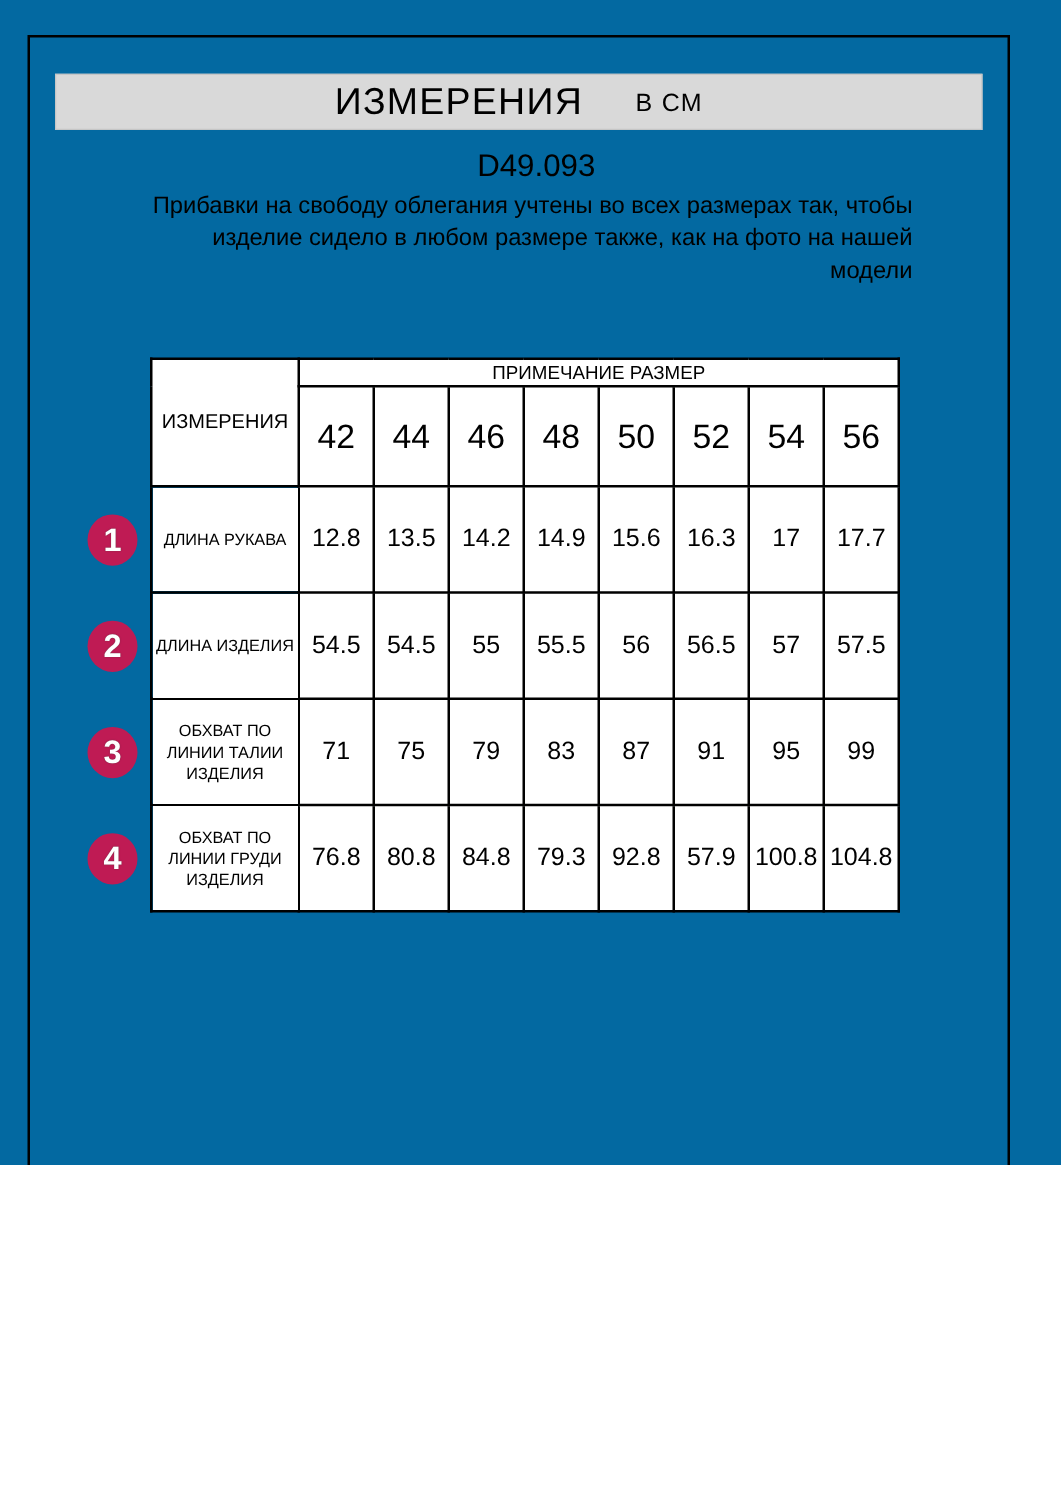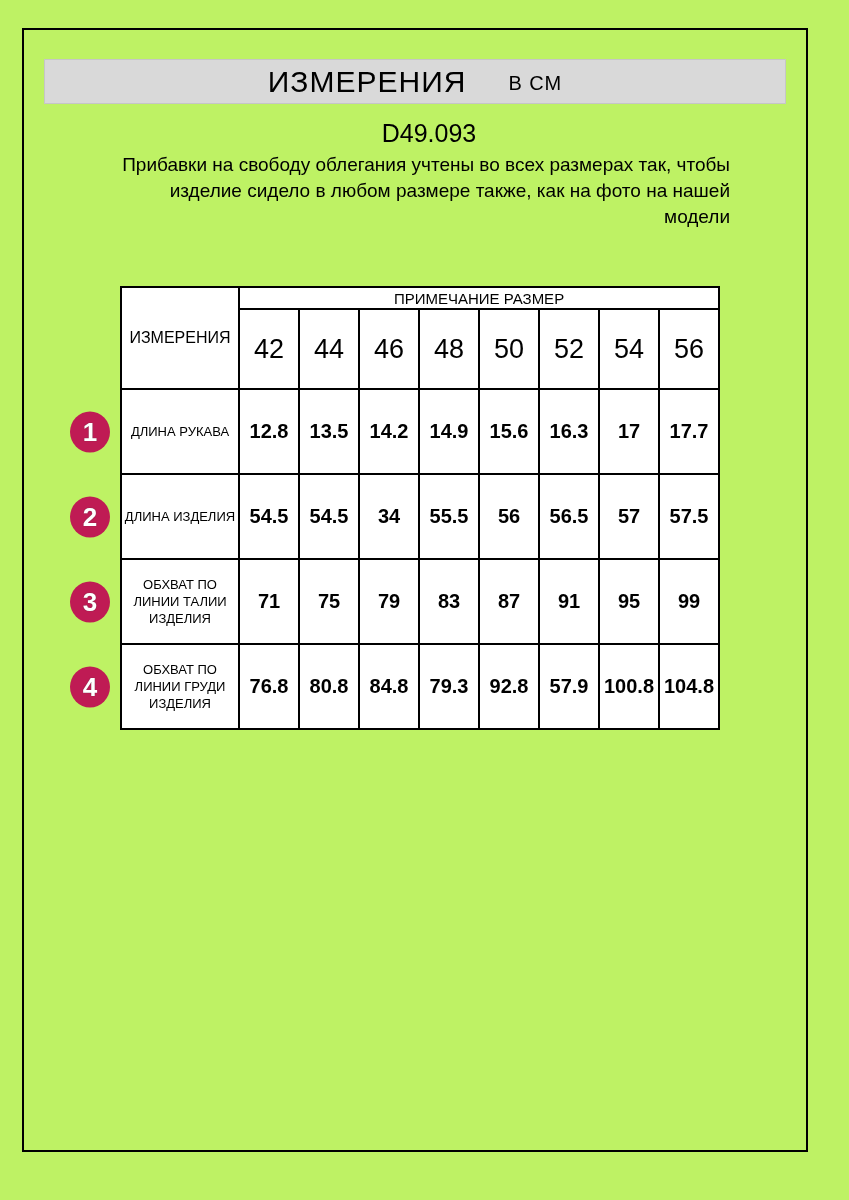--- a/index.html
+++ b/index.html
@@ -1,20 +1,20 @@
 <!DOCTYPE html>
 <html><head>
 <meta charset="utf-8">
 <style>
   html, body { margin: 0; padding: 0; background: #ffffff; }
   .page {
     position: relative;
     width: 849px;
-    height: 1200px;
-    background: #bef264;
+    height: 932px;
+    background: #0369a1;
     font-family: "Liberation Sans", sans-serif;
     color: #000000;
     overflow: hidden;
   }
   .frame {
     position: absolute;
     left: 22px;
     top: 28px;
     width: 782px;
     height: 1120px;
@@ -86,21 +86,21 @@
   }
   .row-label {
     position: relative;
     font-size: 13px;
     font-weight: 400;
     line-height: 17px;
     padding: 0 6px;
   }
   .cell-value {
     font-size: 20px;
-    font-weight: 700;
+    font-weight: 400;
     margin-left: 16px;
   }
   .badge {
     position: absolute;
     left: -52px;
     top: 50%;
     transform: translateY(-50%);
     width: 40px;
     height: 41px;
     background: #bf1b54;
@@ -178,21 +178,21 @@
             <td class="cell-value">17.7</td>
           </tr>
 
           <tr class="data-row">
             <th class="row-label">
               <span class="badge">2</span>
               <span>ДЛИНА ИЗДЕЛИЯ</span>
             </th>
             <td class="cell-value">54.5</td>
             <td class="cell-value">54.5</td>
-            <td class="cell-value">34</td>
+            <td class="cell-value">55</td>
             <td class="cell-value">55.5</td>
             <td class="cell-value">56</td>
             <td class="cell-value">56.5</td>
             <td class="cell-value">57</td>
             <td class="cell-value">57.5</td>
           </tr>
 
           <tr class="data-row">
             <th class="row-label">
               <span class="badge">3</span>

